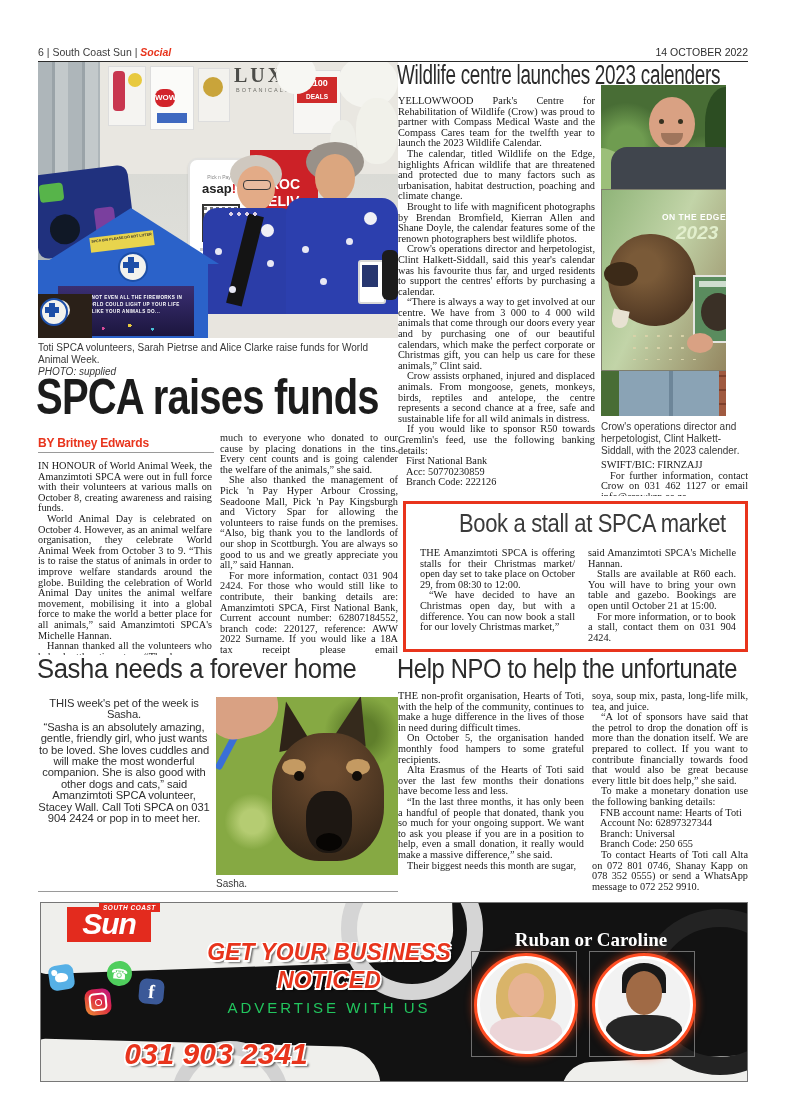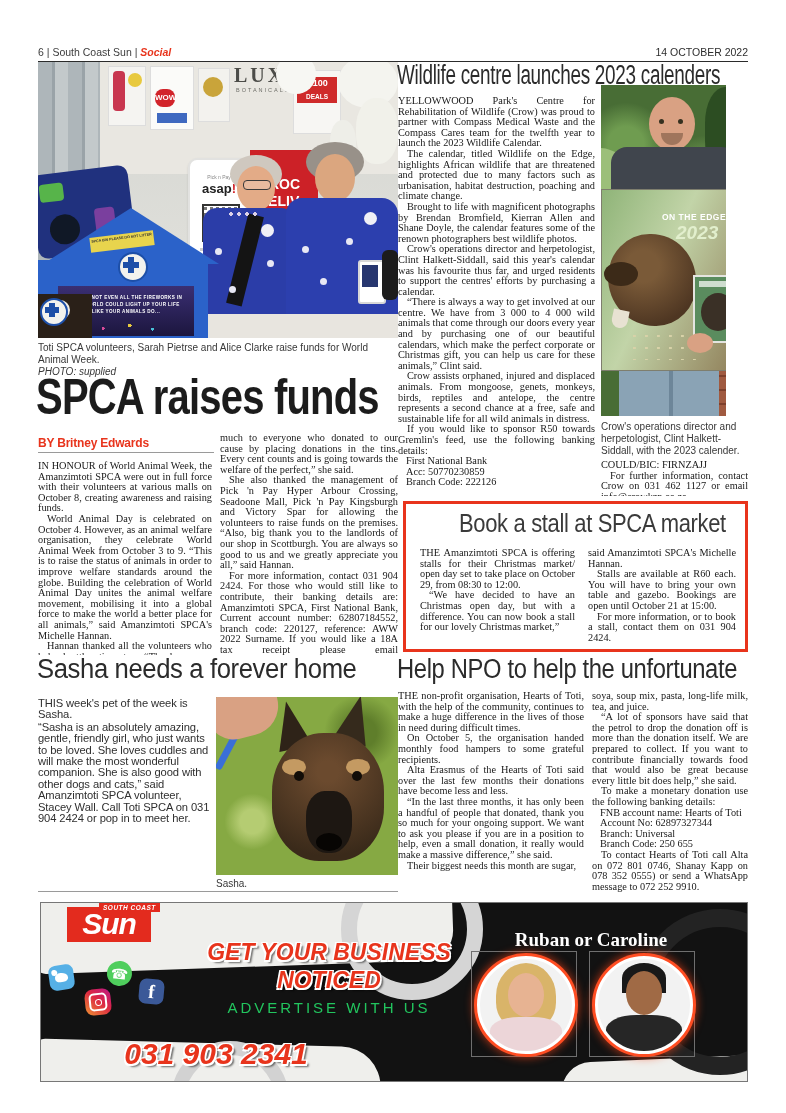--- a/index.html
+++ b/index.html
@@ -18,21 +18,21 @@
   
   .serif{font-family:"Liberation Serif",serif;font-size:10.3px;line-height:10.6px;
          text-align:justify;color:#181818;overflow:hidden;}
   .serif p{margin:0;}
   .serif p.ind{text-indent:9px;}
   .serif p.bank{padding-left:8px;text-align:left;}
   .cap{font-size:10px;line-height:12px;color:#383838;}
   .cap .credit{font-style:italic;}
   .byline{font-size:12px;font-weight:bold;color:#e8341c;letter-spacing:-0.2px;}
   .sans-body{font-size:11.2px;line-height:11.4px;color:#2f2f2f;letter-spacing:-0.1px;overflow:hidden;}
-  .sans-body p{margin:0 0 1px 0;}
+  .sans-body p{margin:0 0 1px 0;text-align:center;}
   .rule-thin{border-top:1px solid #9a9a9a;}
   
   .stallbox{border:3px solid #e8341c;background:#fff;}
   
   .photo{overflow:hidden;}
   .ph{position:absolute;}
   .tri{width:0;height:0;}
   
   .ad{background:#121212;overflow:hidden;border:1px solid #777;}
   .ad .torn{position:absolute;background:#efefec;}
@@ -163,21 +163,21 @@
     <span class="cond h-big" style="transform:scaleX(0.8);">SPCA raises funds</span>
   </div>
   <div class="abs byline" style="left:38px;top:436px;">BY Britney Edwards</div>
   <div class="abs rule-thin" style="left:38px;top:452px;width:176px;"></div>
   <div class="abs serif" style="left:38px;top:461px;width:174px;height:194px;">
     <p>IN HONOUR of World Animal Week, the Amanzimtoti SPCA were out in full force with their volunteers at various malls on October 8, creating awareness and raising funds.</p>
     <p class="ind">World Animal Day is celebrated on October 4. However, as an animal welfare organisation, they celebrate World Animal Week from October 3 to 9. “This is to raise the status of animals in order to improve welfare standards around the globe. Building the celebration of World Animal Day unites the animal welfare movement, mobilising it into a global force to make the world a better place for all animals,” said Amanzimtoti SPCA's Michelle Hannan.</p>
     <p class="ind">Hannan thanked all the volunteers who helped rattle a tin or two. “Thank you so</p>
   </div>
   <div class="abs serif" style="left:220px;top:433px;width:178px;height:222px;">
-    <p>much to everyone who donated to our cause by placing donations in the tins. Every cent counts and is going towards the welfare of the perfect,” she said.</p>
+    <p>much to everyone who donated to our cause by placing donations in the tins. Every cent counts and is going calender the welfare of the animals,” she said.</p>
     <p class="ind">She also thanked the management of Pick 'n Pay Hyper Arbour Crossing, Seadoone Mall, Pick 'n Pay Kingsburgh and Victory Spar for allowing the volunteers to raise funds on the premises. “Also, big thank you to the landlords of our shop in Scottburgh. You are always so good to us and we greatly appreciate you all,” said Hannan.</p>
     <p class="ind">For more information, contact 031 904 2424. For those who would still like to contribute, their banking details are: Amanzimtoti SPCA, First National Bank, Current account number: 62807184552, branch code: 220127, reference: AWW 2022 Surname. If you would like a 18A tax receipt please email pro@spcatoti.co.za with your proof of payment.</p>
   </div>
 
   <div class="abs" style="left:397px;top:60px;">
     <span class="cond h-med" style="transform:scaleX(0.7);font-size:27px;">Wildlife centre launches 2023 calenders</span>
   </div>
   <div class="abs serif" style="left:398px;top:96px;width:197px;height:402px;">
     <p>YELLOWWOOD Park's Centre for Rehabilitation of Wildlife (Crow) was proud to partner with Compass Medical Waste and the Compass Cares team for the twelfth year to launch the 2023 Wildlife Calendar.</p>
     <p class="ind">The calendar, titled Wildlife on the Edge, highlights African wildlife that are threatened and protected due to many factors such as urbanisation, habitat destruction, poaching and climate change.</p>
@@ -216,21 +216,21 @@
 
     <div class="ph" style="left:92px;top:190px;width:48px;height:64px;background:#5a8c5e;border:2px solid #e4e4e0;">
       <div class="ph" style="left:4px;top:4px;width:38px;height:6px;background:rgba(255,255,255,.7);"></div>
       <div class="ph" style="left:6px;top:16px;width:34px;height:38px;border-radius:50%;background:#3a3026;"></div>
     </div>
     <div class="ph" style="left:86px;top:248px;width:26px;height:20px;border-radius:50%;background:#d9a183;"></div>
   </div>
 
   <div class="abs cap" style="left:601px;top:421px;width:147px;">Crow's operations director and herpetologist, Clint Halkett-Siddall, with the 2023 calender.</div>
   <div class="abs serif" style="left:601px;top:460px;width:147px;height:36px;">
-    <p>COULD/BIC: FIRNZAJJ</p>
+    <p>SWIFT/BIC: FIRNZAJJ</p>
     <p class="ind">For further information, contact Crow on 031 462 1127 or email info@crowkzn.co.za</p>
   </div>
 
   <div class="abs stallbox" style="left:403px;top:501px;width:339px;height:145px;">
     <div class="abs" style="left:12px;top:5px;margin-left:41px;">
       <span class="cond h-med" style="transform:scaleX(0.88);color:#3a3a3a;">Book a stall at SPCA market</span>
     </div>
     <div class="abs serif" style="left:14px;top:44px;width:155px;height:95px;">
       <p>THE Amanzimtoti SPCA is offering stalls for their Christmas market/ open day set to take place on October 29, from 08:30 to 12:00.</p>
       <p class="ind">“We have decided to have an Christmas open day, but with a difference. You can now book a stall for our lovely Christmas market,”</p>

